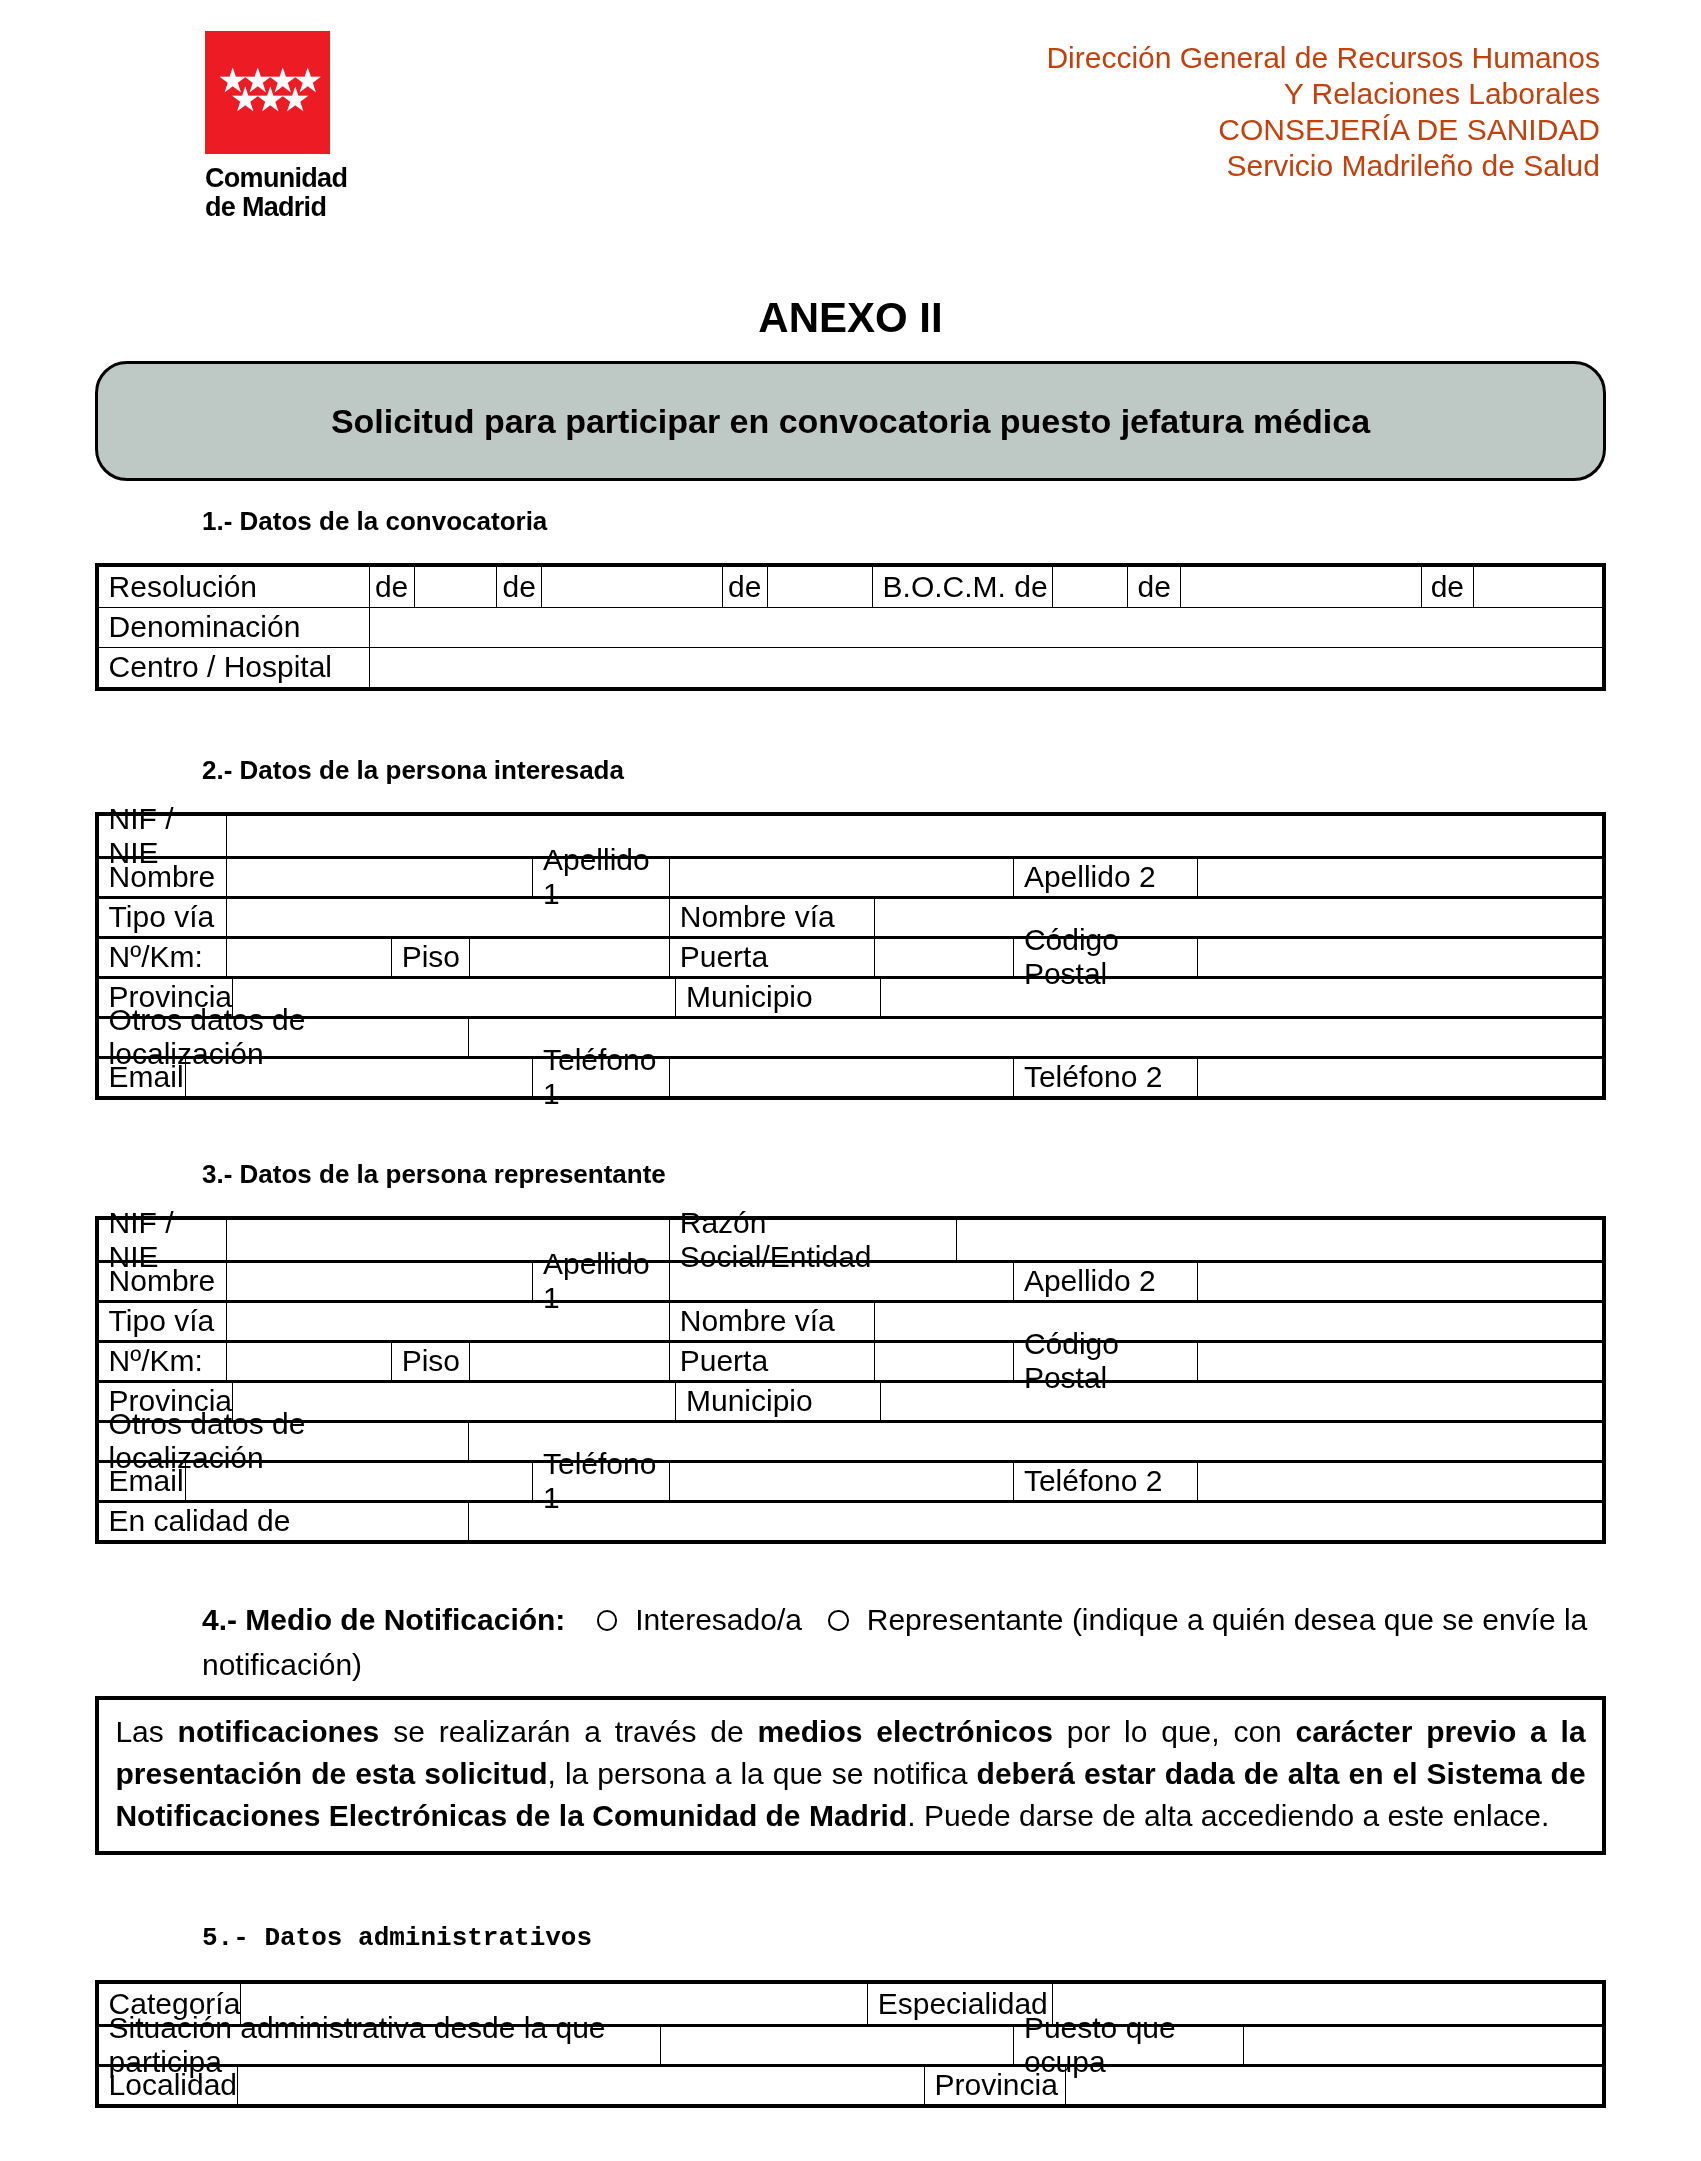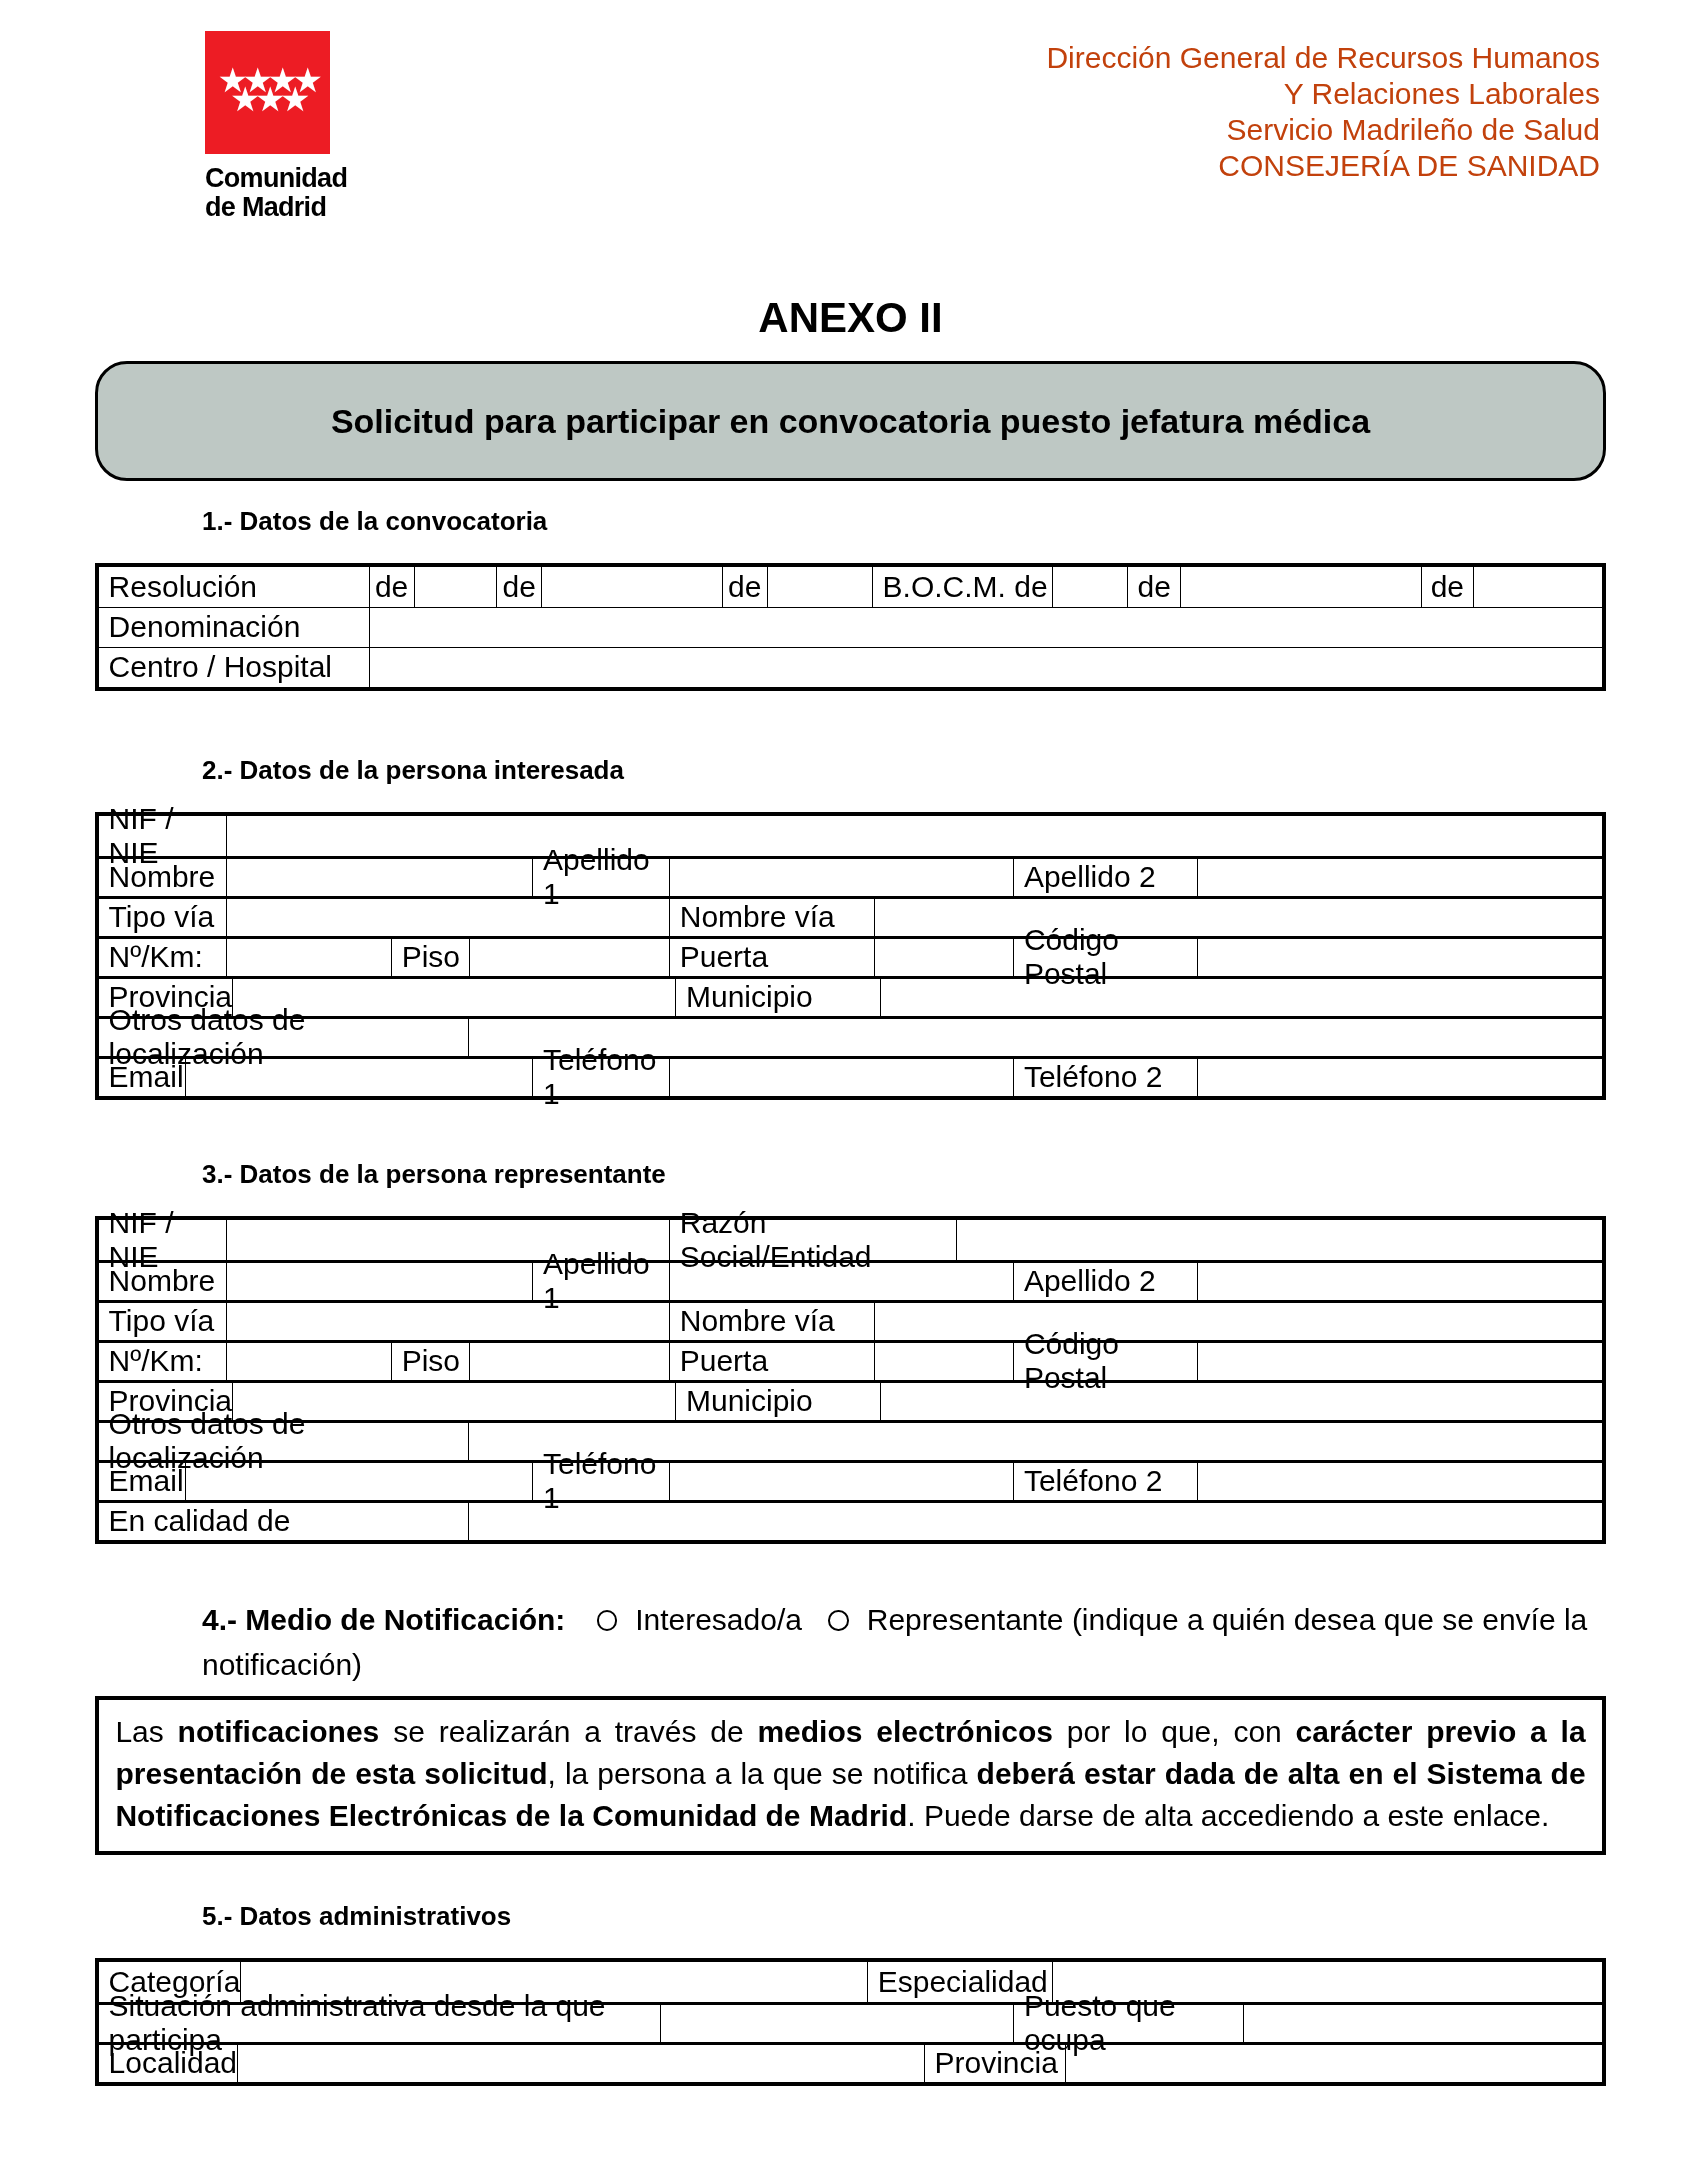--- a/index.html
+++ b/index.html
@@ -22,21 +22,21 @@
     font-size:30px; line-height:36px; color:#c2410c; }
   
   .anexo { margin:65px 95px 0 95px; width:1511px; text-align:center;
     font-size:42px; font-weight:bold; line-height:53px; }
   .graybox { margin:17px 0 0 95px; width:1511px; height:120px;
     background:#bec8c4; border:3.4px solid #000; border-radius:32px;
     display:flex; align-items:center; justify-content:center; }
   .graybox .t { font-size:34px; font-weight:bold; }
   
   .sec-h { margin-left:202px; font-size:26px; font-weight:bold; line-height:38px; }
-  .mt1 { margin-top:20.5px; } .mt2 { margin-top:60px; } .mt3 { margin-top:55px; } .mt5 { margin-top:42px; }
+  .mt1 { margin-top:20.5px; } .mt2 { margin-top:60px; } .mt3 { margin-top:55px; } .mt5 { margin-top:64px;font-family:Liberation Mono, monospace; }
   
   .tbl { margin:23px 0 0 95px; width:1511px; border:4.1px solid #000; background:#fff; }
   .row { display:flex; height:40px; }
   .tbl .row + .row { border-top:3.4px solid #000; }
   .tbl.thin .row + .row { border-top:1.4px solid #000; }
   .cell { height:100%; display:flex; align-items:center;
     border-right:1.4px solid #000; font-size:30px; }
   .cell.last { border-right:none; flex:1; }
   .lbl { padding-left:9.6px; }
   .ctr { justify-content:center; padding-left:0; }
@@ -60,22 +60,22 @@
       <div class="stars-row r2">★★★</div>
     </div>
     <div class="logo-text">
       <div>Comunidad</div>
       <div>de Madrid</div>
     </div>
   </div>
   <div class="org">
     <div>Dirección General de Recursos Humanos</div>
     <div>Y Relaciones Laborales</div>
+    <div>CONSEJERÍA DE SANIDAD</div>
     <div>Servicio Madrileño de Salud</div>
-    <div>CONSEJERÍA DE SANIDAD</div>
   </div>
 </div>
 
 <div class="anexo">ANEXO II</div>
 
 <div class="graybox">
   <div class="t">Solicitud para participar en convocatoria puesto jefatura médica</div>
 </div>
 
 <div class="sec-h mt1">1.- Datos de la convocatoria</div>

